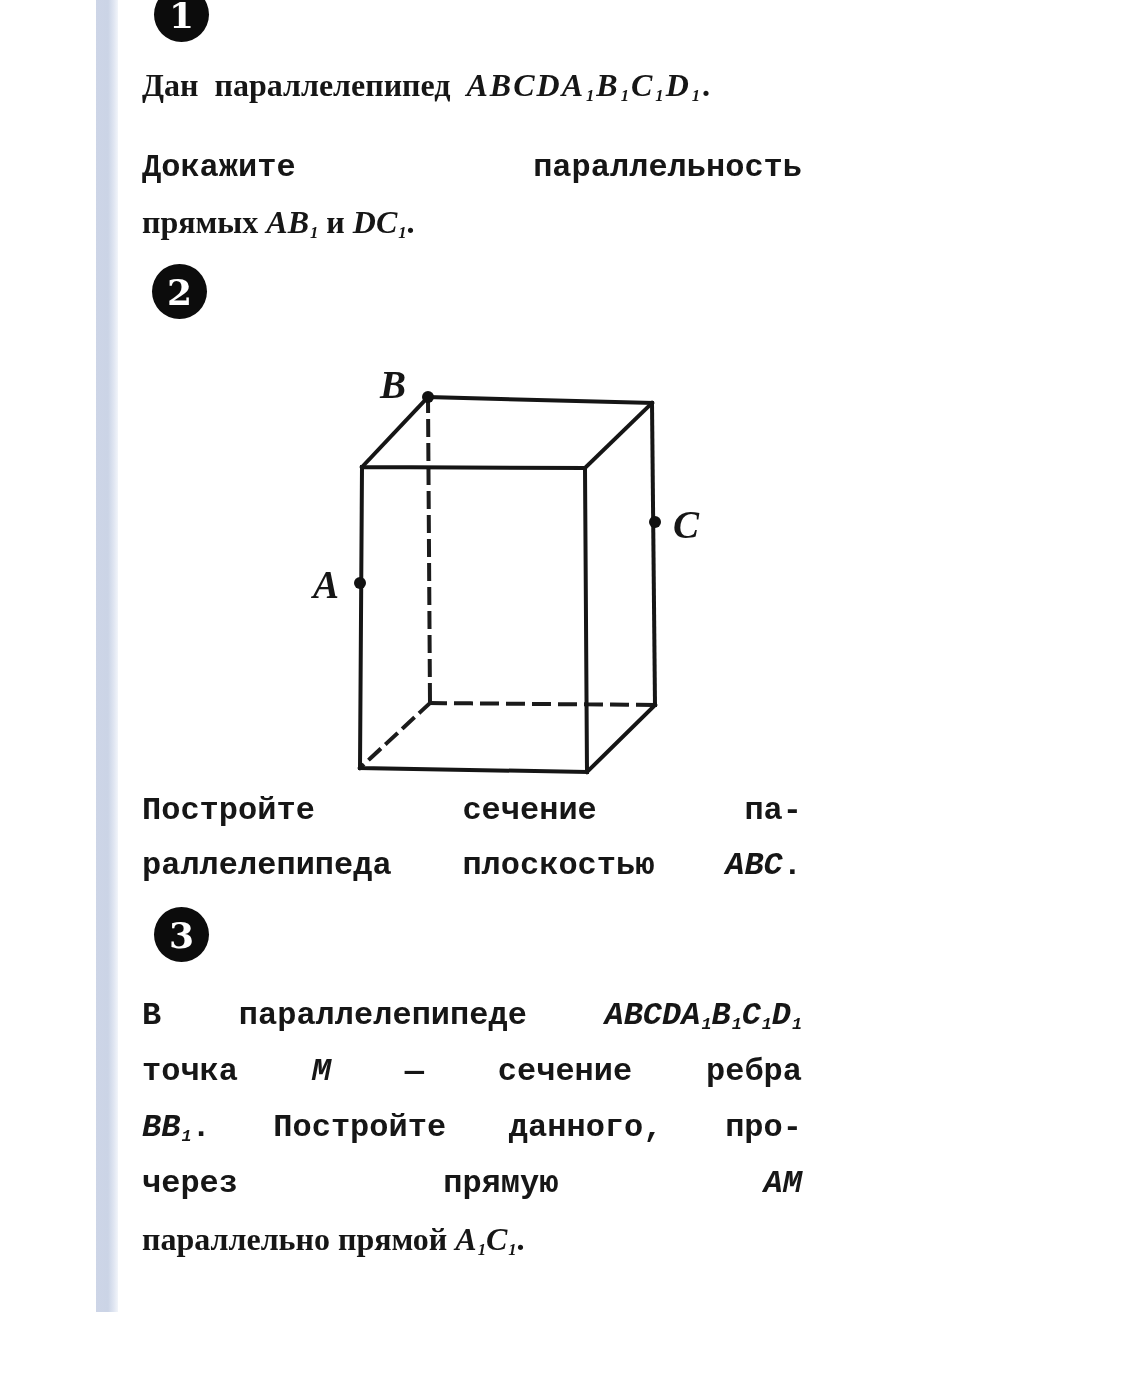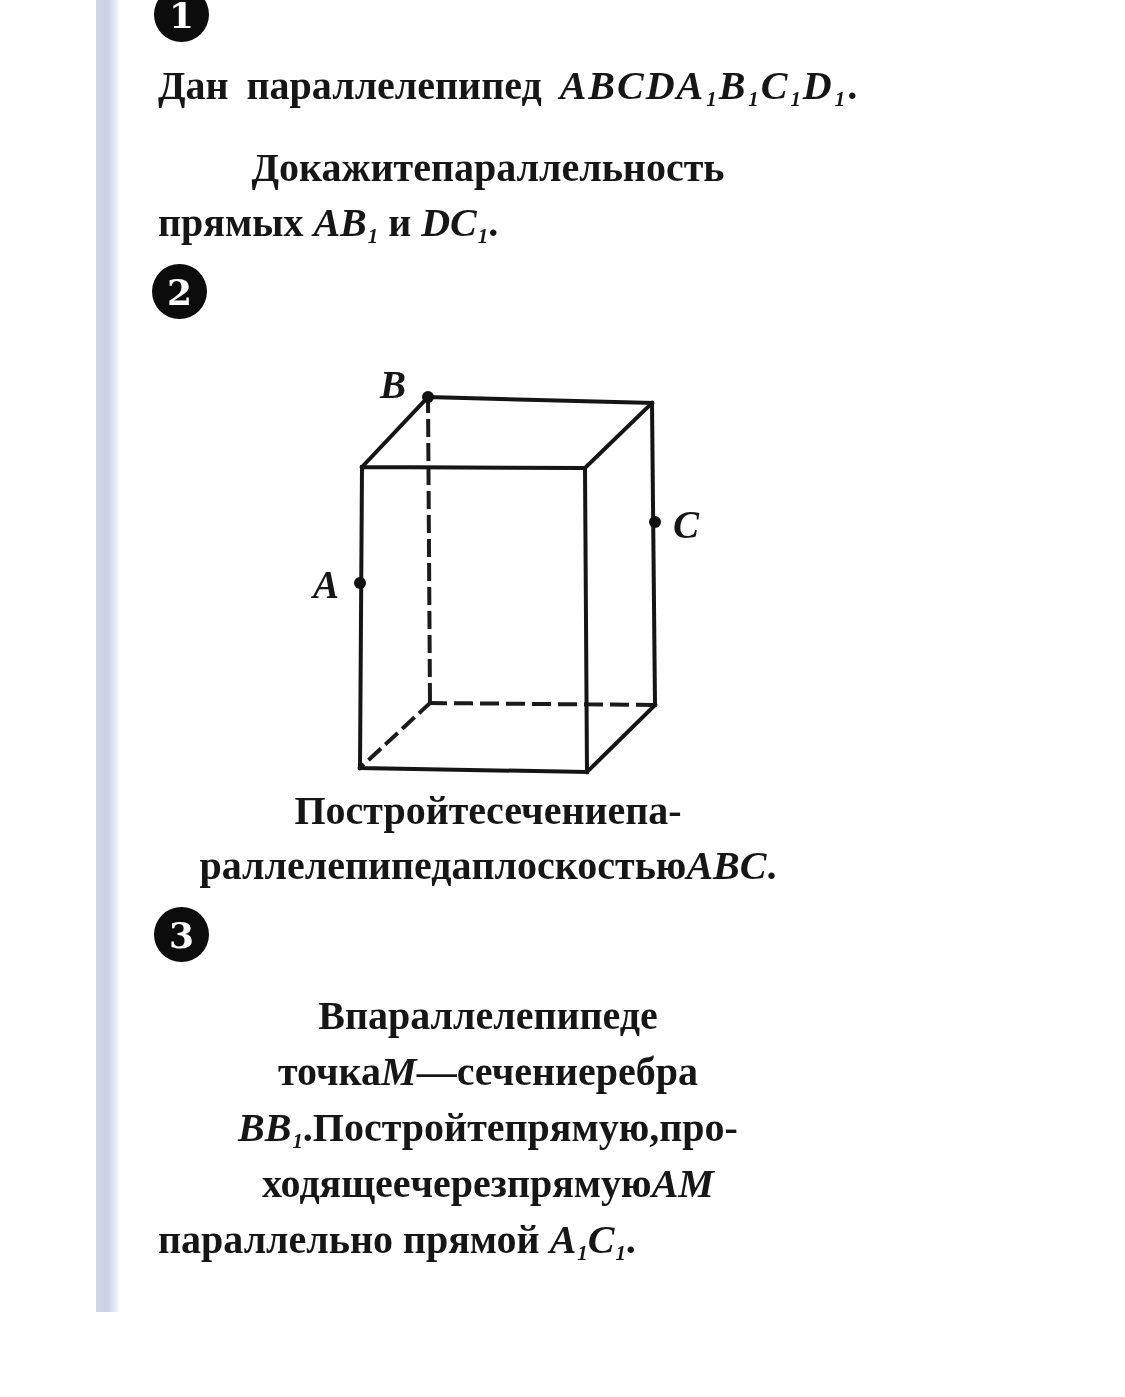--- a/index.html
+++ b/index.html
@@ -26,28 +26,28 @@
     display: flex; align-items: center; justify-content: center;
     font-weight: bold;
     font-size: 36px;
     font-family: "DejaVu Serif", serif;
   }
   .badge-1 { left: 154px; top: -13px; }
   .badge-2 { left: 152px; top: 264px; }
   .badge-3 { left: 154px; top: 907px; }
   .tline {
     position: absolute;
-    left: 158px;
+    left: 142px;
     width: 660px;
     font-weight: bold;
-    font-size: 40px;
+    font-size: 32px;
     line-height: 55px;
     white-space: nowrap;
   }
-  .just { display: flex; justify-content: center; }
+  .just { display: flex; justify-content: space-between; font-family: Liberation Mono, monospace; }
   .just .w { flex: 0 0 auto; }
   .overfull { width: auto; word-spacing: 8px; }
   .overfull .mt { letter-spacing: 2px; }
   .mt { font-style: italic; }
   sub {
     font-size: 0.52em;
     line-height: 0;
     vertical-align: -0.32em;
     margin-left: 1px;
   }
@@ -123,34 +123,34 @@
     <span class="w"><i class="mt">ABC</i>.</span>
   </div>
 
 <div class="badge badge-3">
   <span>3</span>
 </div>
 <div class="p3-block">
   <div class="tline just" style="top:988px">
       <span class="w">В</span>
       <span class="w">параллелепипеде</span>
+      <span class="w"><i class="mt">ABCDA<sub>1</sub>B<sub>1</sub>C<sub>1</sub>D<sub>1</sub></i></span>
     </div>
   <div class="tline just" style="top:1044px">
       <span class="w">точка</span>
       <span class="w"><i class="mt">M</i></span>
       <span class="w">—</span>
       <span class="w">сечение</span>
       <span class="w">ребра</span>
     </div>
   <div class="tline just" style="top:1100px">
       <span class="w"><i class="mt">BB<sub>1</sub></i>.</span>
       <span class="w">Постройте</span>
-      <span class="w">прямую,</span>
+      <span class="w">данного,</span>
       <span class="w">про-</span>
     </div>
   <div class="tline just" style="top:1156px">
-      <span class="w">ходящее</span>
       <span class="w">через</span>
       <span class="w">прямую</span>
       <span class="w"><i class="mt">AM</i></span>
     </div>
   <div class="tline" style="top:1212px">параллельно прямой <i class="mt">A<sub>1</sub>C<sub>1</sub></i>.</div>
 </div>
 
 </body></html>

